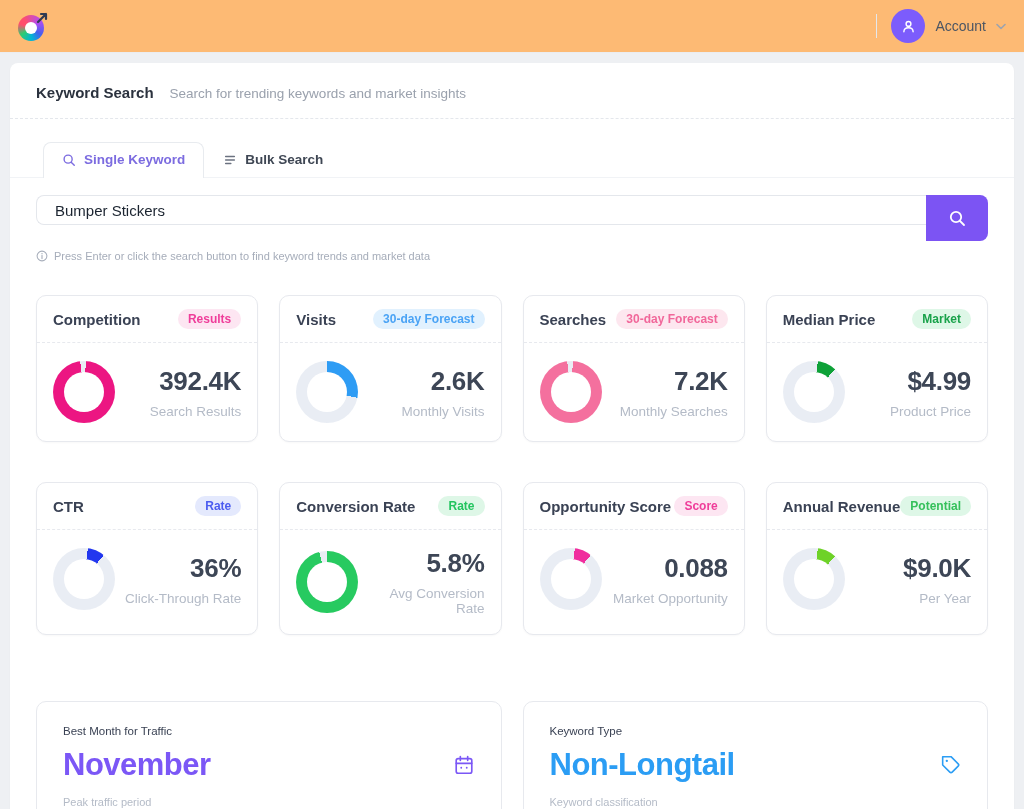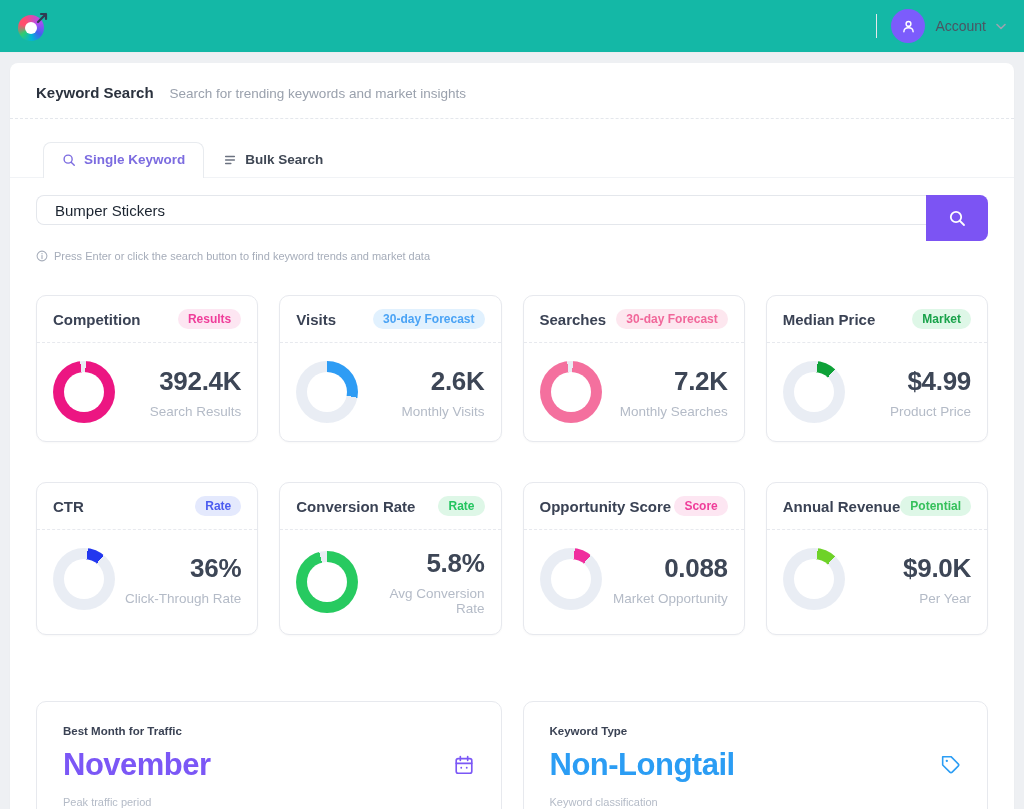--- a/index.html
+++ b/index.html
@@ -4,21 +4,21 @@
 <style>
   * { margin:0; padding:0; box-sizing:border-box; }
   html,body { width:1024px; height:809px; overflow:hidden; }
   body {
     font-family:"Liberation Sans","DejaVu Sans",sans-serif;
     background:#eef0f3; color:#3a4254;
     -webkit-font-smoothing:antialiased;
   }
   
   .topbar {
-    height:53px; background:#14b8a6; border-bottom:1px solid #ebedf0;
+    height:53px; background:#fdba74; border-bottom:1px solid #ebedf0;
     display:flex; align-items:center; justify-content:space-between;
     padding:0 18px;
   }
   .logo { position:relative; width:32px; height:32px; cursor:pointer; }
   .logo-ring {
     position:absolute; left:0; bottom:1px; width:26px; height:26px; border-radius:50%;
     background:conic-gradient(from -40deg,#ff4d6d,#b14bf4 95deg,#4361ee 165deg,#00b4d8 215deg,#2ecc71 275deg,#ff4d6d 330deg);
   }
   .logo-ring::after { content:''; position:absolute; inset:7px; background:#fff; border-radius:50%; }
   .logo-arrow { position:absolute; top:0; right:0; }
@@ -74,21 +74,21 @@
     display:flex; align-items:center; justify-content:space-between;
   }
   .donut { position:relative; width:62px; height:62px; border-radius:50%; }
   .donut::after { content:''; position:absolute; inset:11px; background:#fff; border-radius:50%; }
   .mcard-metrics { text-align:right; }
   .mcard-value { font-size:26px; font-weight:600; color:#3d4656; letter-spacing:-.3px; }
   .mcard-label { font-size:13.5px; color:#b4bbc7; margin-top:7px; }
   
   .info-cards { display:grid; grid-template-columns:1fr 1fr; gap:21px; padding:0 26px; margin-top:66px; }
   .icard { position:relative; border:1px solid #e7e9ee; border-radius:10px; background:#fff; padding:23px 26px; }
-  .icard-label { font-size:11.5px; font-weight:700; color:#3a4254; }
+  .icard-label { font-size:11.5px; font-weight:400; color:#3a4254; }
   .icard-value { font-size:31px; font-weight:800; letter-spacing:-.5px; margin:10px 0 13px; }
   .icard-sub { font-size:11px; color:#b4bbc7; }
   .icard-icon { position:absolute; right:26px; top:50%; transform:translateY(-50%); }
 </style>
 </head>
 <body>
 
 <header class="topbar">
   <div class="logo">
     <div class="logo-ring"></div>

